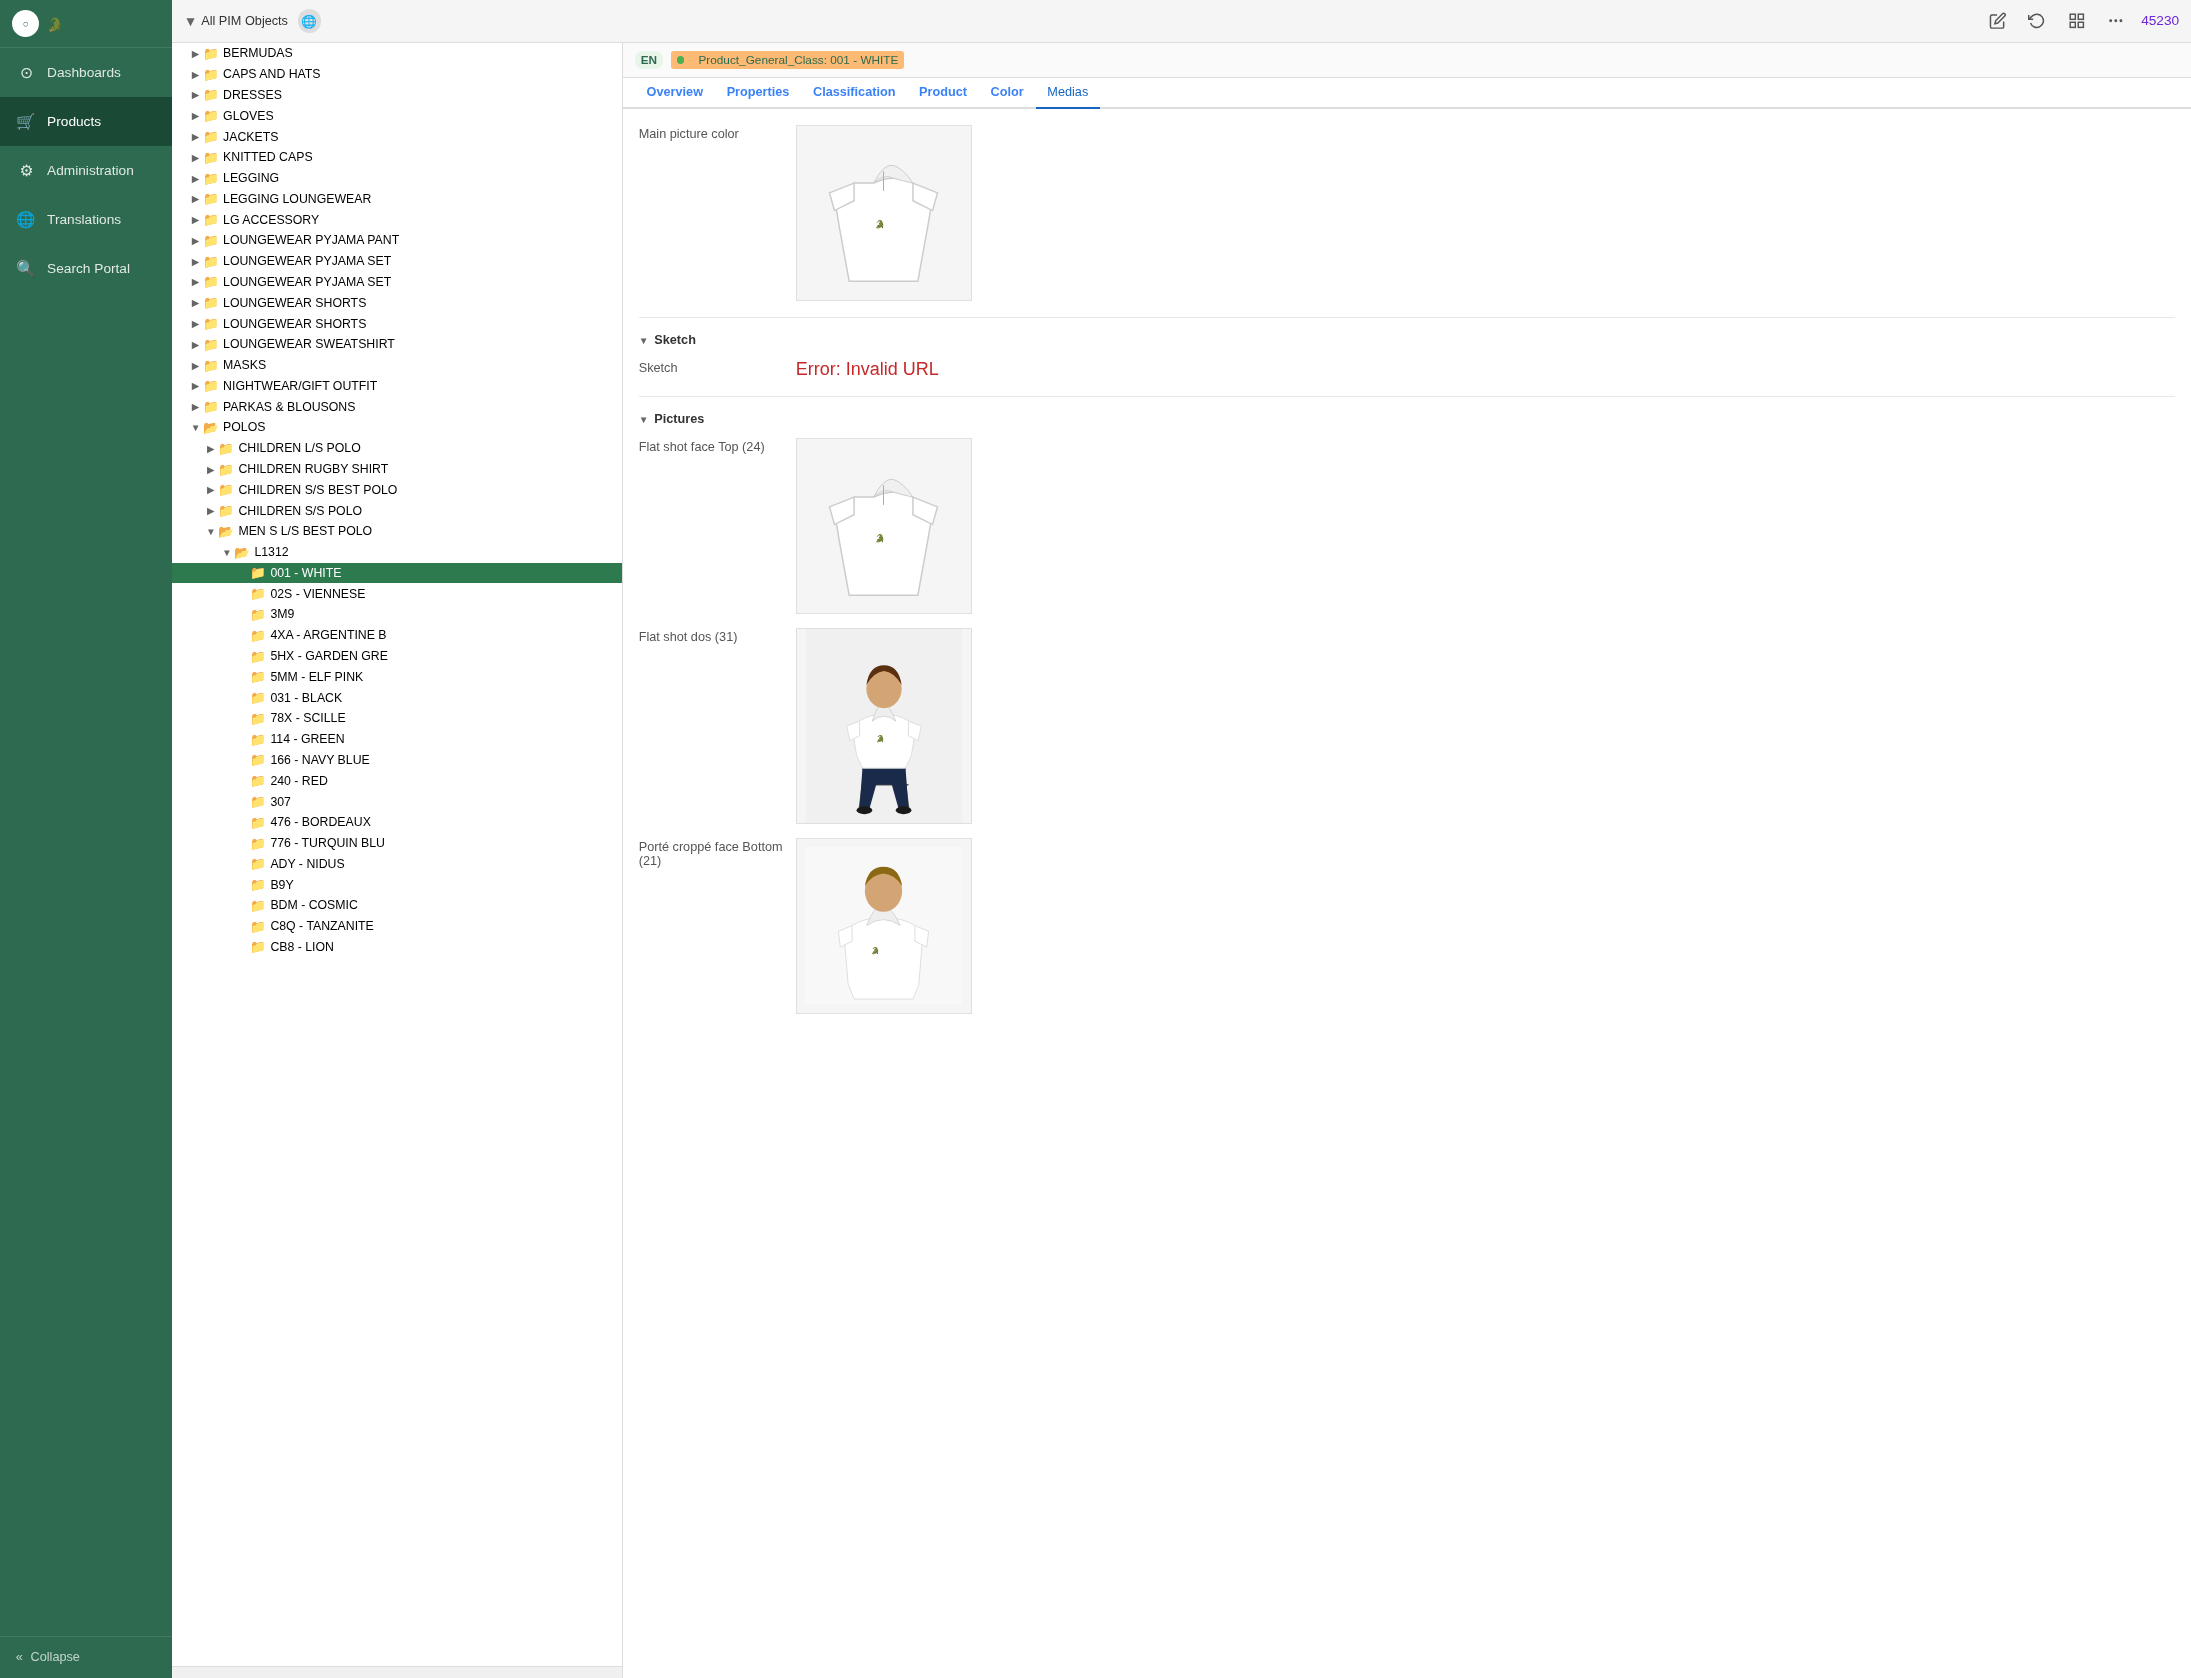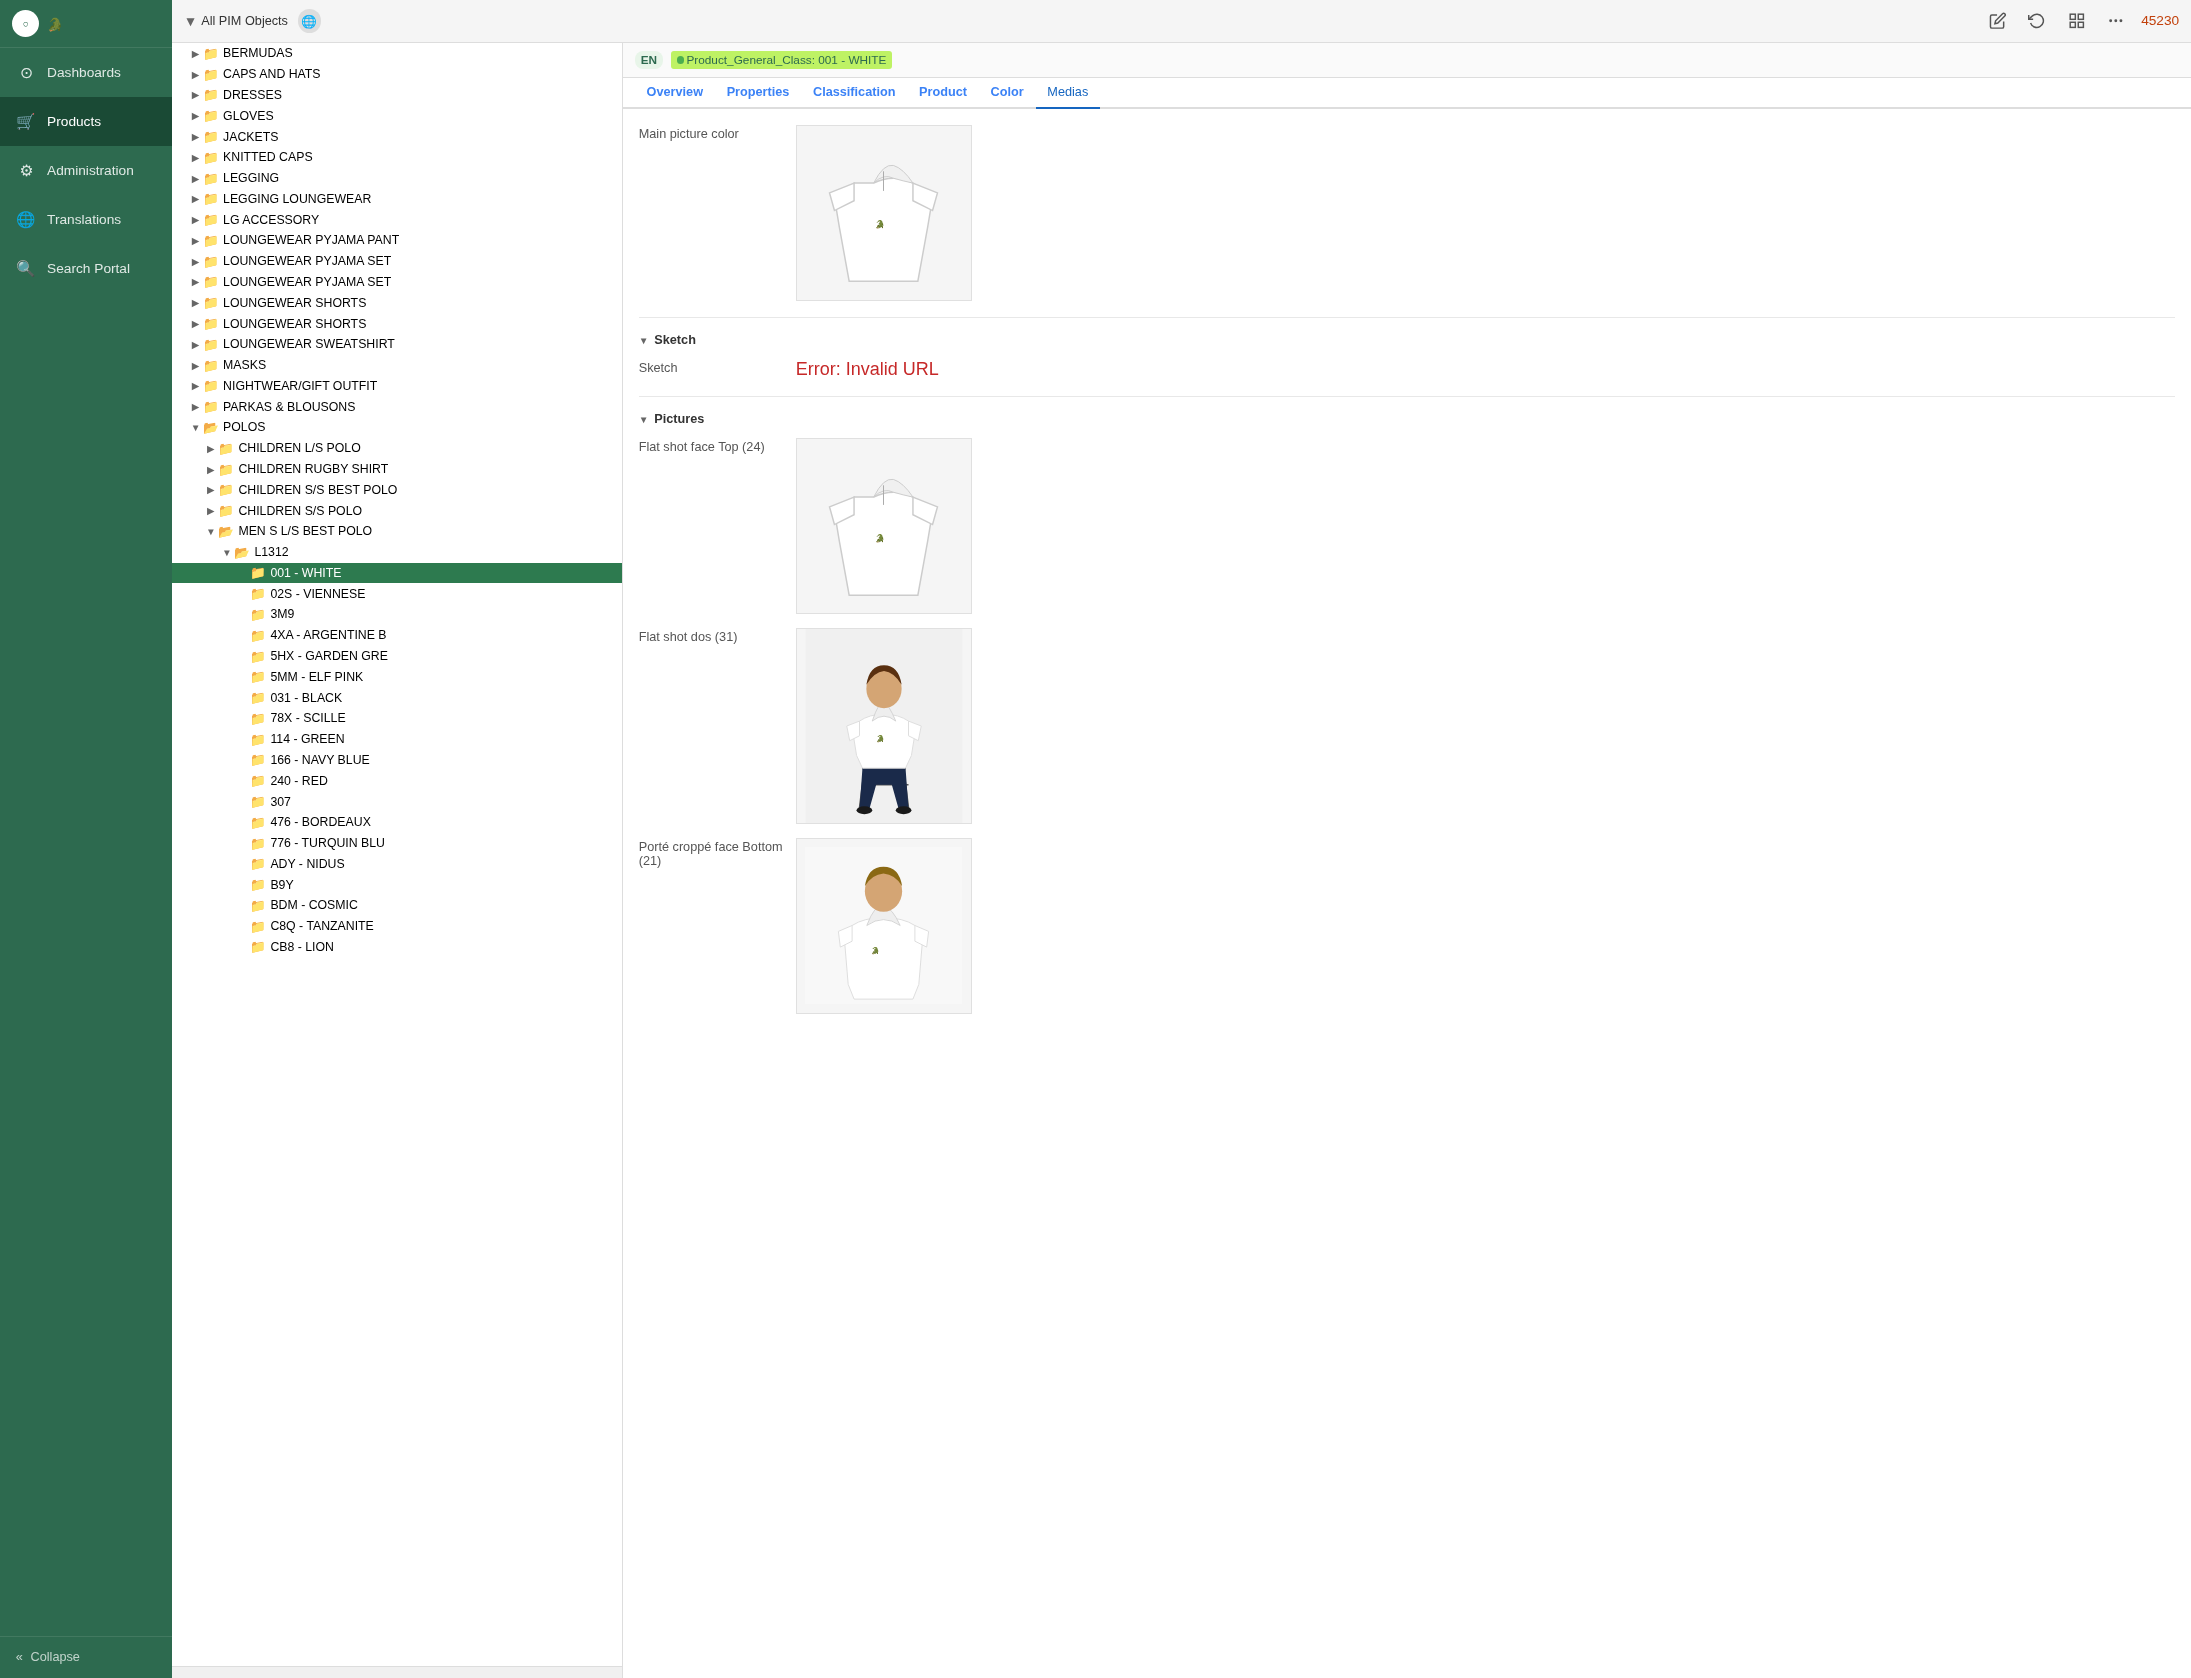--- a/index.html
+++ b/index.html
@@ -77,21 +77,21 @@
     .filter-icon { color: #666; font-size: 13.7px; }
     .toolbar-right { display: flex; align-items: center; gap: 11.8px; }
     .toolbar-icon-btn {
       width: 27.4px; height: 27.4px;
       display: flex; align-items: center; justify-content: center;
       cursor: pointer;
       color: #555;
       font-size: 15.7px;
       border-radius: 2.9px;
     }
-    .toolbar-num { font-size: 13.7px; color: #c2410c; font-weight: 500; }
+    .toolbar-num { font-size: 13.7px; color: #6d28d9; font-weight: 500; }
     .toolbar-globe {
       width: 23.5px; height: 23.5px;
       border-radius: 50%;
       background: #ddd;
       display: flex; align-items: center; justify-content: center;
       font-size: 12.7px; cursor: pointer;
     }
 
     
     .content-area {
@@ -169,26 +169,26 @@
     }
     .lang-badge {
       background: #e8f5e9;
       color: #2d6a4f;
       padding: 2px 5.9px;
       border-radius: 8px;
       font-size: 11.8px;
       font-weight: bold;
     }
     .class-badge {
-      background: #bef264;
+      background: #fdba74;
       color: #2d6a4f;
       padding: 2px 5.9px;
       border-radius: 2.9px;
       font-size: 11.8px;
-      display: flex; align-items: center; gap: 2px;
+      display: flex; align-items: center; gap: 14px;
     }
     .class-dot {
       width: 7.8px; height: 7.8px;
       border-radius: 50%;
       background: #4caf50;
     }
 
     
     .detail-tabs {
       display: flex; align-items: flex-end;

